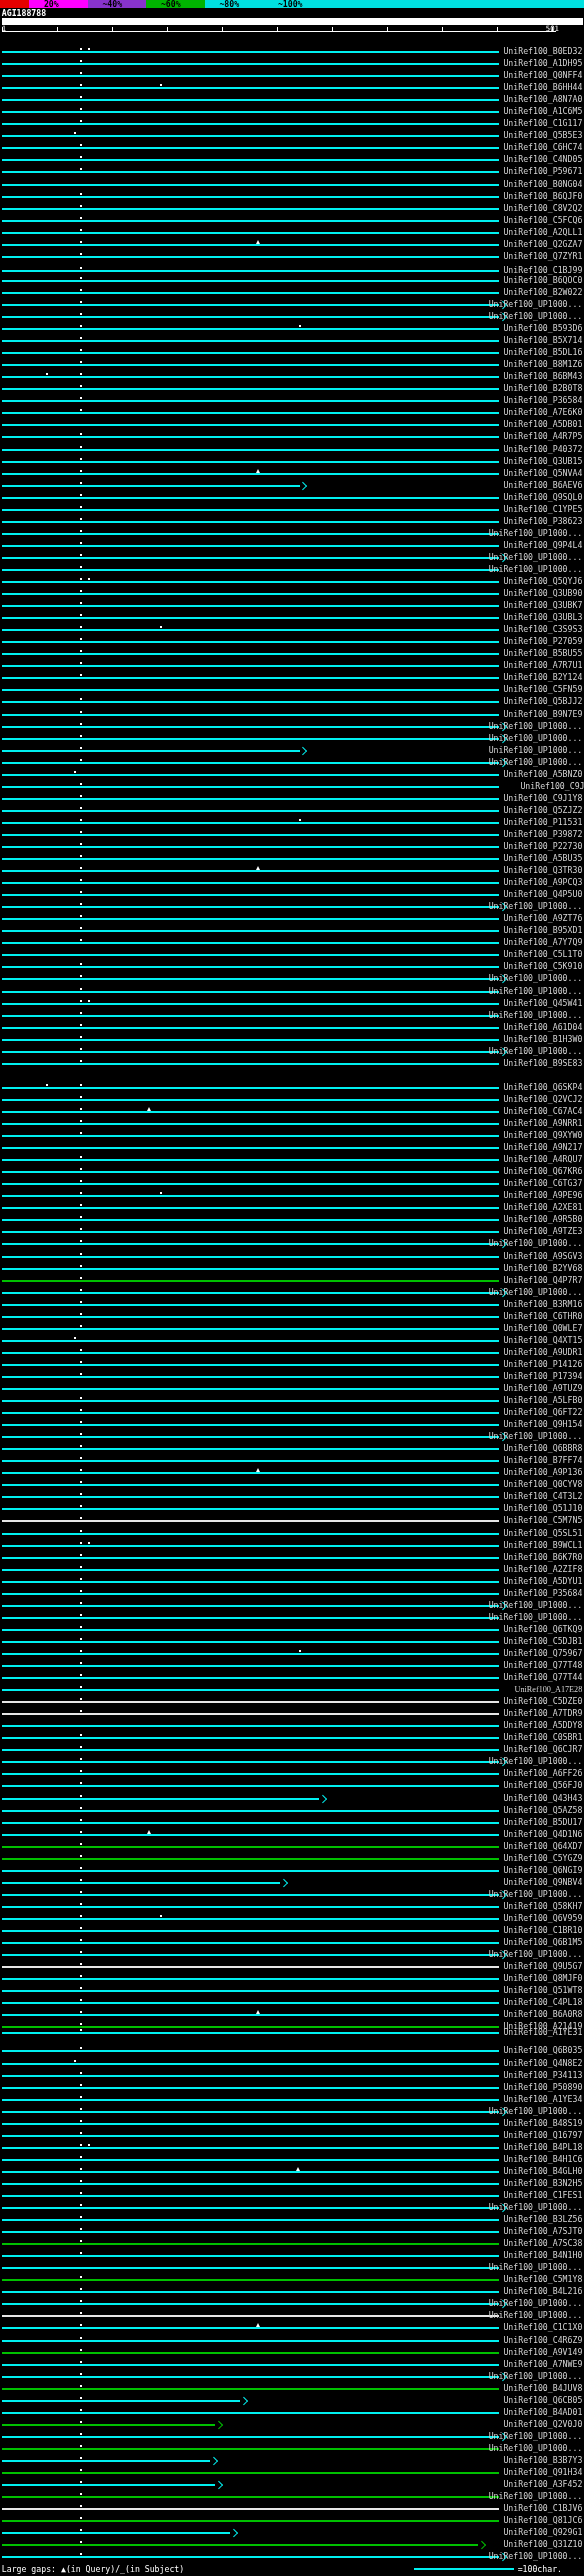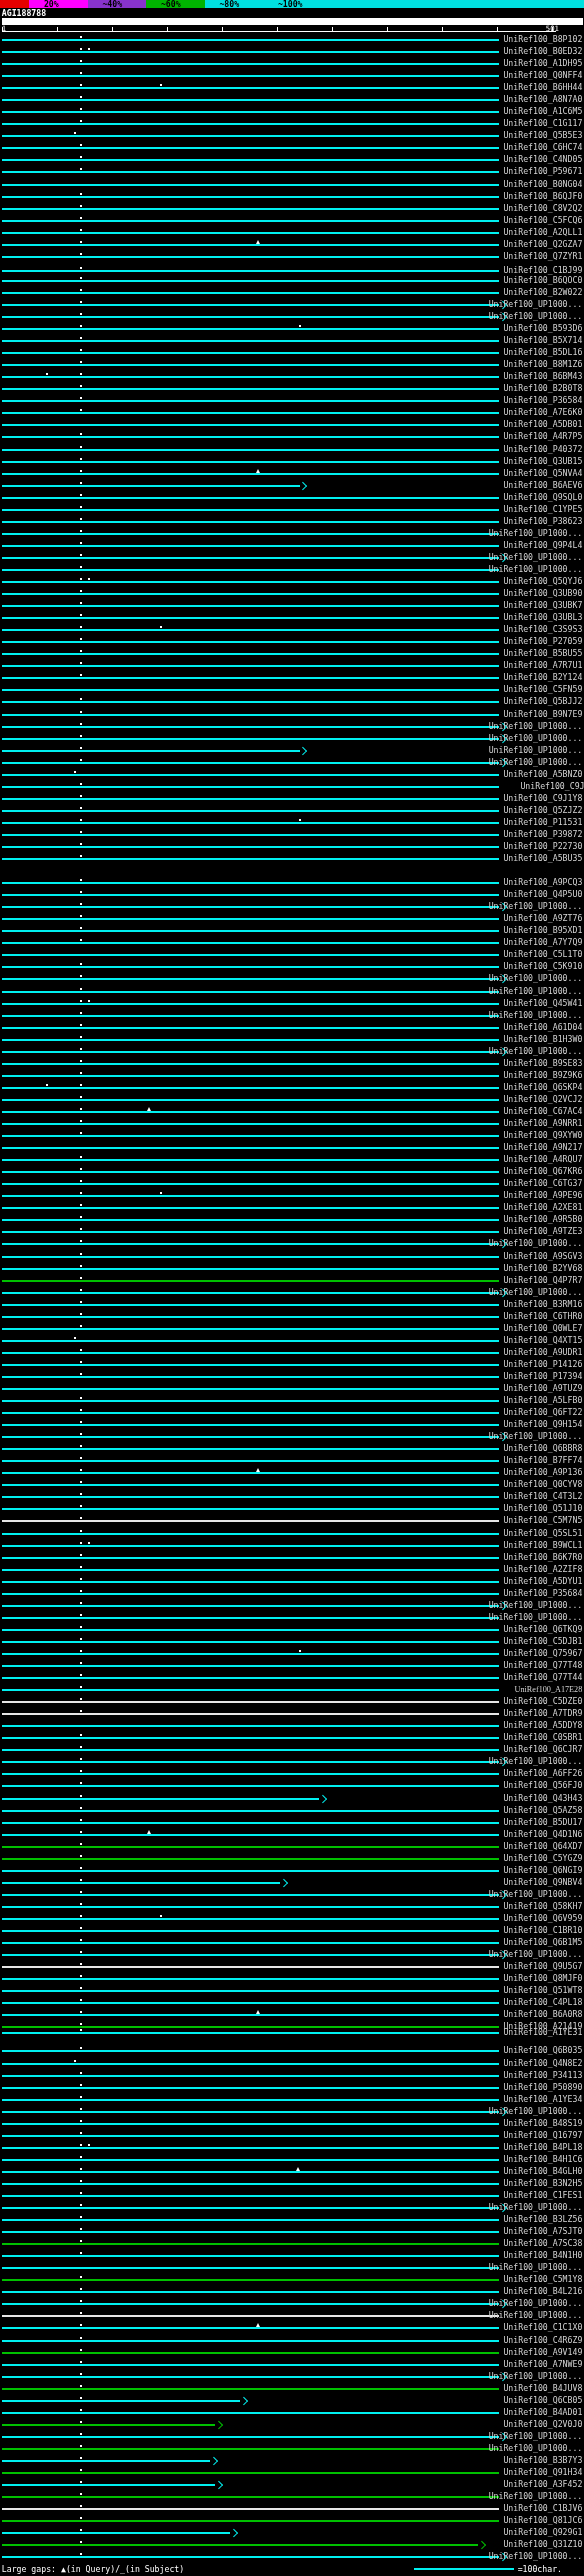--- a/index.html
+++ b/index.html
@@ -45,25 +45,20 @@
 <div class="query-name">AGI188788</div>
 <div class="query-bar"></div>
 
 <div class="ruler">
   <span class="r-start">1</span>
   <div class="r-line"></div>
   <span class="r-end">501</span>
 </div>
 
 <div class="rows" id="rows">
-    <div class="row" style="top: 0px;">
-      <div class="line" style="left: 1.8px; width: 497px; background: rgb(0, 240, 240);"></div>
-      <div class="dot" style="left: 80px;"></div>
-      <div class="hitlabel">UniRef100_B8P102</div>
-    </div>
     <div class="row" style="top: 12px;">
       <div class="line" style="left: 1.8px; width: 497px; background: rgb(0, 240, 240);"></div>
       <div class="dot" style="left: 80px;"></div>
       <div class="dot" style="left: 88px;"></div>
       <div class="hitlabel">UniRef100_B0ED32</div>
     </div>
     <div class="row" style="top: 24px;">
       <div class="line" style="left: 1.8px; width: 497px; background: rgb(0, 240, 240);"></div>
       <div class="dot" style="left: 80px;"></div>
       <div class="hitlabel">UniRef100_A1DH95</div>
@@ -404,20 +399,26 @@
     <div class="row" style="top: 807px;">
       <div class="line" style="left: 1.8px; width: 497px; background: rgb(0, 240, 240);"></div>
       <div class="dot" style="left: 80px;"></div>
       <div class="hitlabel">UniRef100_P22730</div>
     </div>
     <div class="row" style="top: 819px;">
       <div class="line" style="left: 1.8px; width: 497px; background: rgb(0, 240, 240);"></div>
       <div class="dot" style="left: 80px;"></div>
       <div class="hitlabel">UniRef100_A5BU35</div>
     </div>
+    <div class="row" style="top: 831px;">
+      <div class="line" style="left: 1.8px; width: 497px; background: rgb(0, 240, 240);"></div>
+      <div class="dot" style="left: 80px;"></div>
+      <div class="tri" style="left: 256px;"></div>
+      <div class="hitlabel">UniRef100_Q3TR30</div>
+    </div>
     <div class="row" style="top: 843px;">
       <div class="line" style="left: 1.8px; width: 497px; background: rgb(0, 240, 240);"></div>
       <div class="dot" style="left: 80px;"></div>
       <div class="hitlabel">UniRef100_A9PCQ3</div>
     </div>
     <div class="row" style="top: 855px;">
       <div class="line" style="left: 1.8px; width: 497px; background: rgb(0, 240, 240);"></div>
       <div class="dot" style="left: 80px;"></div>
       <div class="hitlabel">UniRef100_Q4P5U0</div>
     </div>
@@ -486,25 +487,20 @@
     <div class="row" style="top: 1012px;">
       <div class="line" style="left: 1.8px; width: 497px; background: rgb(0, 240, 240);"></div>
       <div class="dot" style="left: 80px;"></div>
       <div class="arrow" style="left: 500px; border-color: rgb(0, 240, 240);"></div>
       <div class="hitlabel">UniRef100_UP1000...</div>
     </div>
     <div class="row" style="top: 1024px;">
       <div class="line" style="left: 1.8px; width: 497px; background: rgb(0, 240, 240);"></div>
       <div class="dot" style="left: 80px;"></div>
       <div class="hitlabel">UniRef100_B9SE83</div>
-    </div>
-    <div class="row" style="top: 1036px;">
-      <div class="line" style="left: 1.8px; width: 497px; background: rgb(0, 240, 240);"></div>
-      <div class="dot" style="left: 80px;"></div>
-      <div class="hitlabel">UniRef100_B9Z9K6</div>
     </div>
     <div class="row" style="top: 1048px;">
       <div class="line" style="left: 1.8px; width: 497px; background: rgb(0, 240, 240);"></div>
       <div class="dot" style="left: 46px;"></div>
       <div class="dot" style="left: 80px;"></div>
       <div class="hitlabel">UniRef100_Q6SKP4</div>
     </div>
     <div class="row" style="top: 1060px;">
       <div class="line" style="left: 1.8px; width: 497px; background: rgb(0, 240, 240);"></div>
       <div class="dot" style="left: 80px;"></div>

